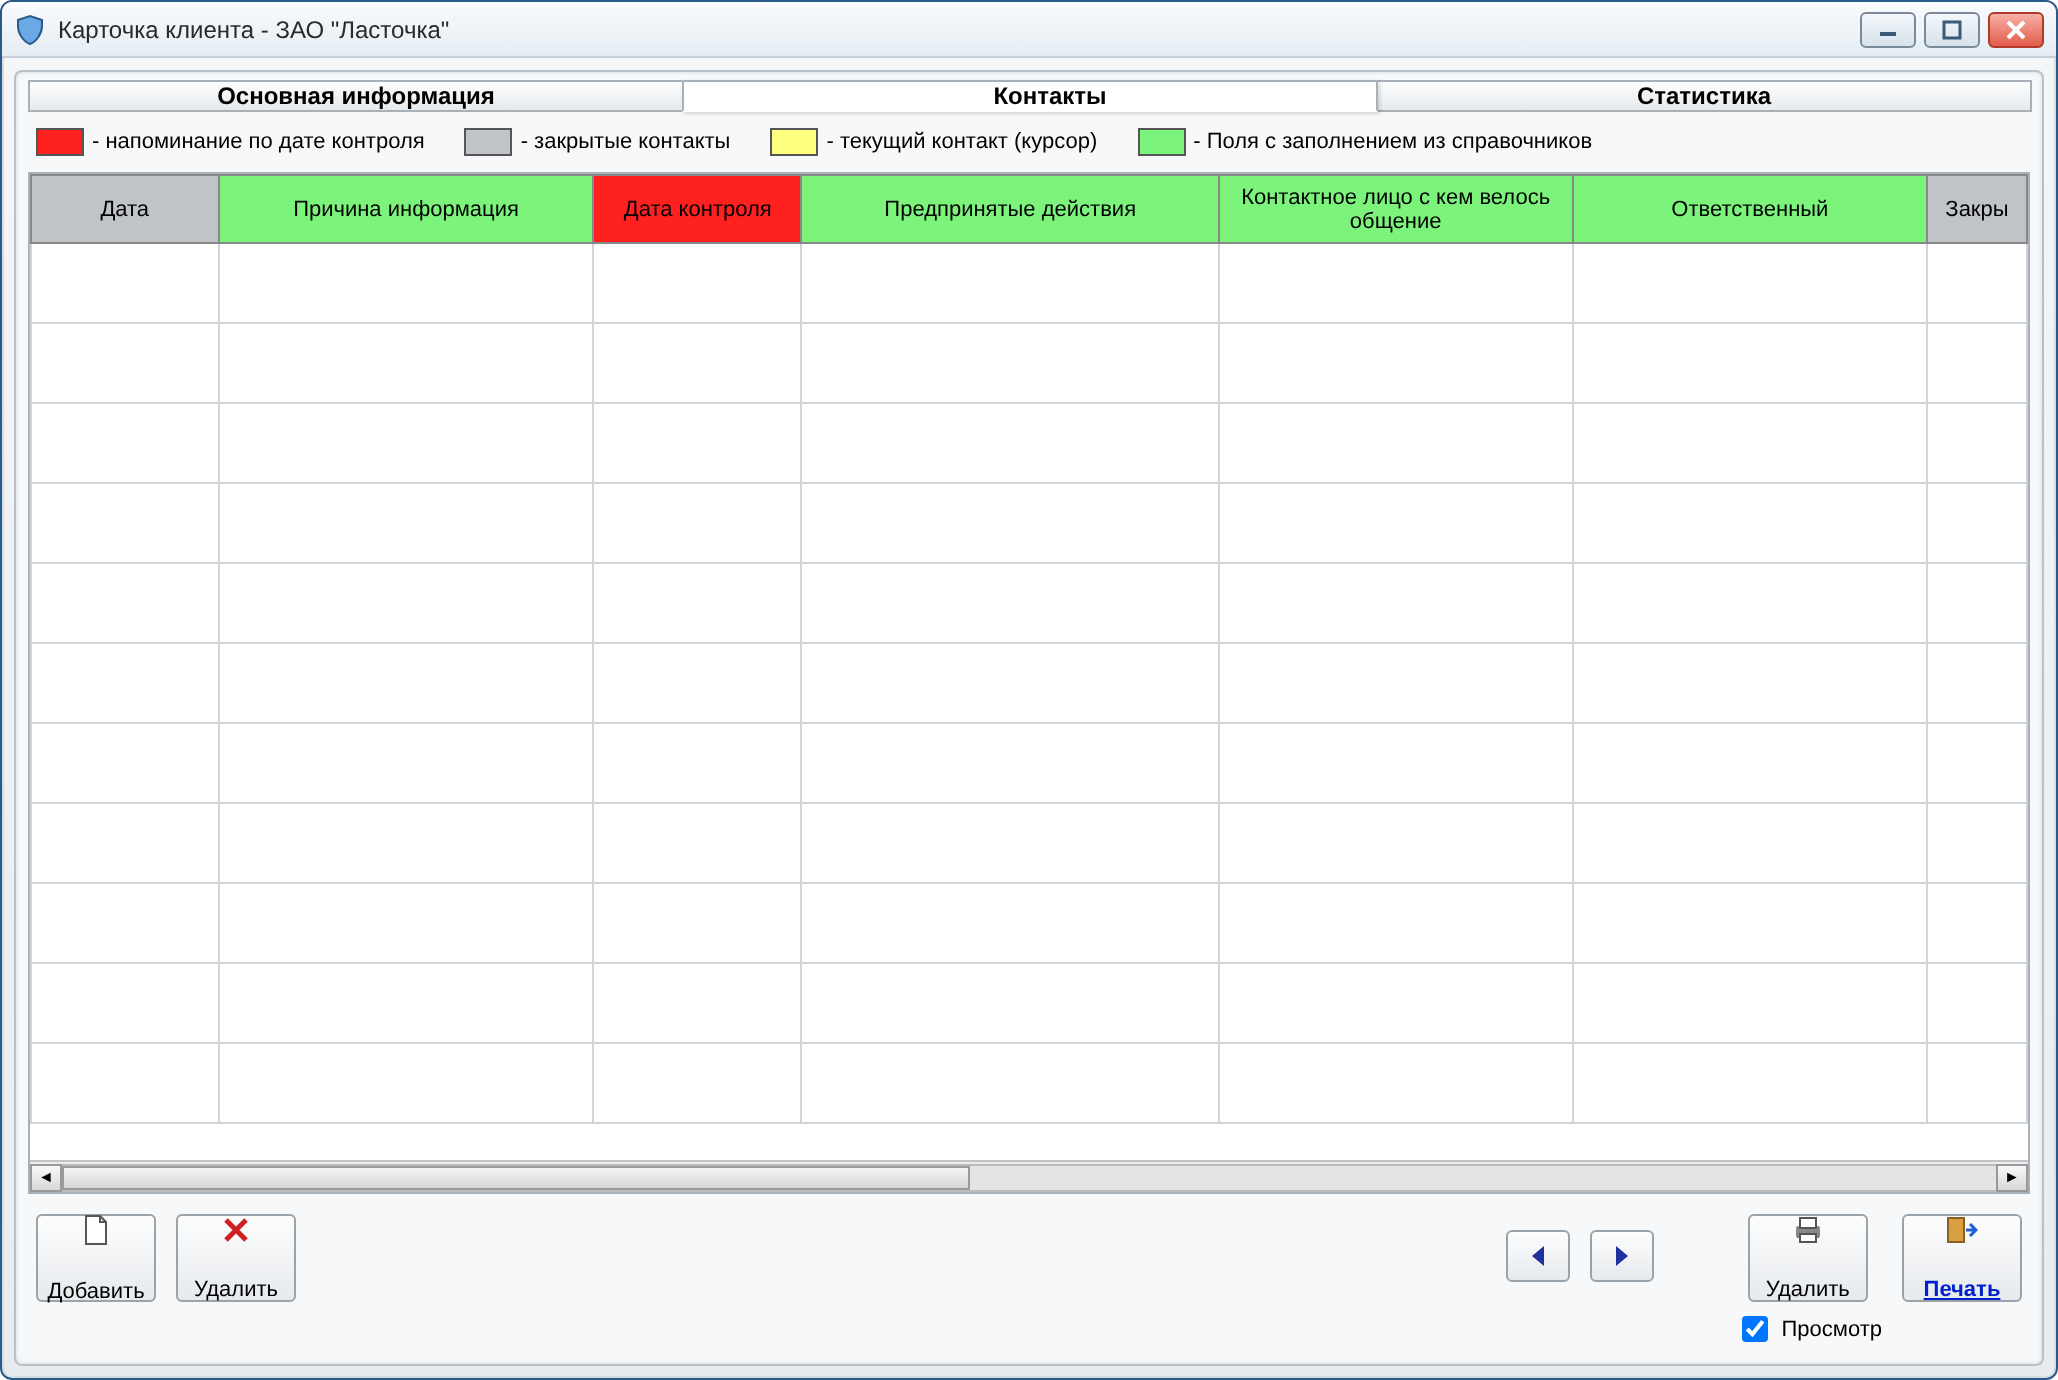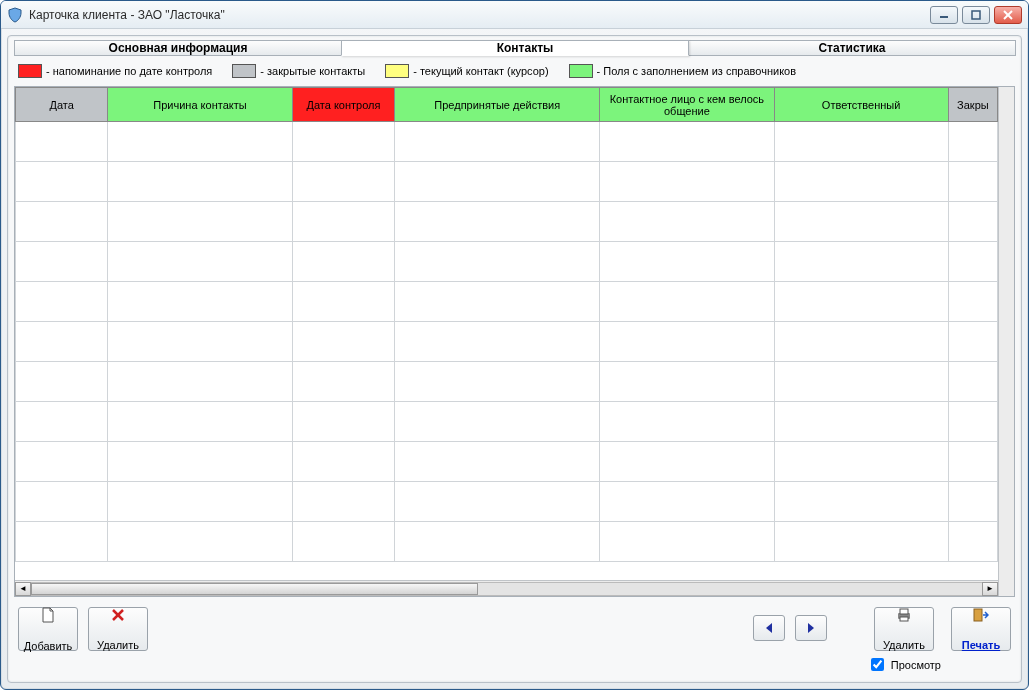--- a/index.html
+++ b/index.html
@@ -223,27 +223,27 @@
       <div class="legend-item">
         <span class="swatch" style="background:#ffff80"></span>
         <span>- текущий контакт (курсор)</span>
       </div>
       <div class="legend-item">
         <span class="swatch" style="background:#7cf47c"></span>
         <span>- Поля с заполнением из справочников</span>
       </div>
     </div>
 
-    <div class="table-wrap" style="display:flex;flex-direction:row;">
+    <div class="table-wrap" style="display:flex;flex-direction:column;">
       <div style="flex:1;display:flex;flex-direction:column;overflow:hidden;">
         <table class="grid">
           <thead>
             <tr id="header-row">
                 <th class="th-gray" style="width: 90px;">Дата</th>
-                <th class="th-green" style="width: 180px;">Причина контакты</th>
+                <th class="th-green" style="width: 180px;">Причина информация</th>
                 <th class="th-red" style="width: 100px;">Дата контроля</th>
                 <th class="th-green" style="width: 200px;">Предпринятые действия</th>
                 <th class="th-green" style="width: 170px;">Контактное лицо с кем велось общение</th>
                 <th class="th-green" style="width: 170px;">Ответственный</th>
                 <th class="th-gray" style="width: 48px;">Закры</th>
               </tr>
           </thead>
           <tbody id="grid-body">
               <tr>
                 <td></td>

